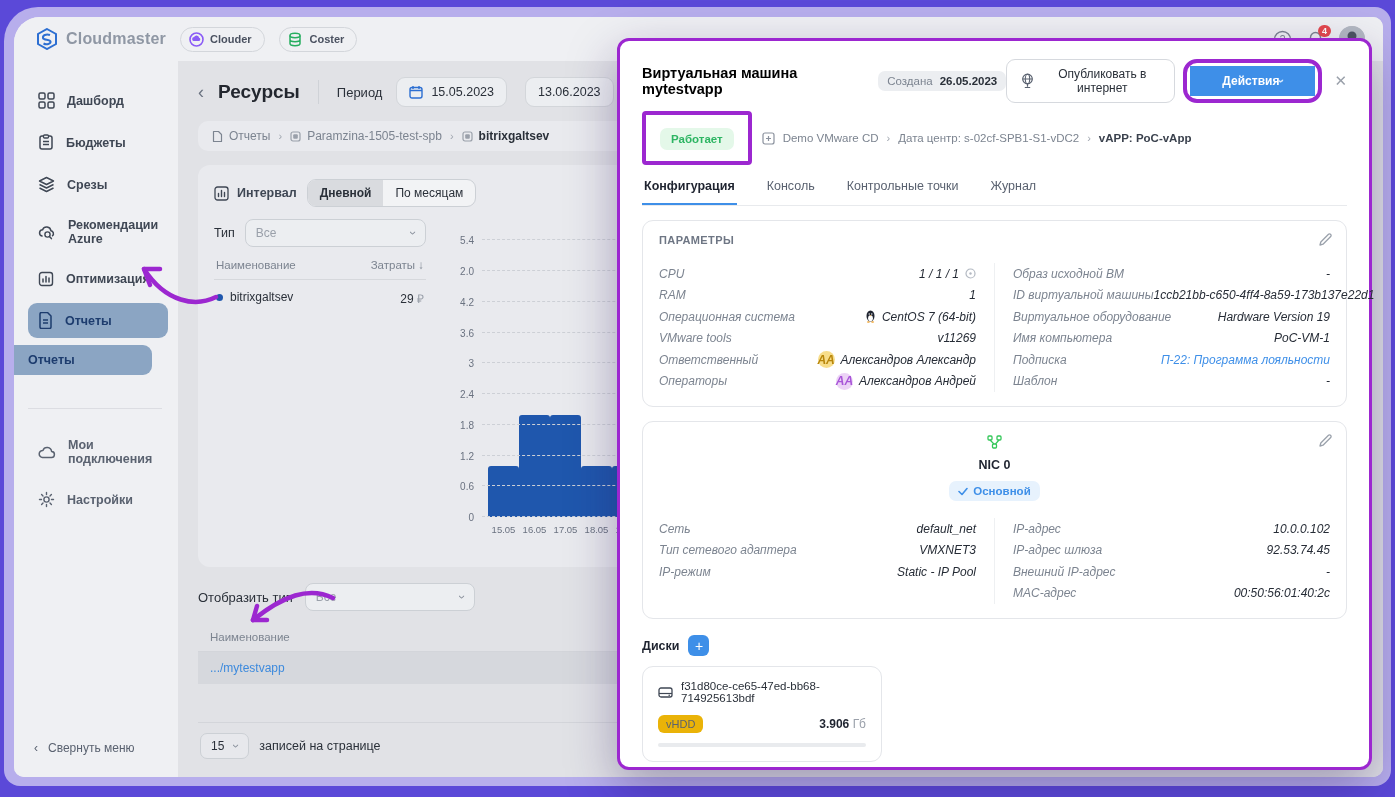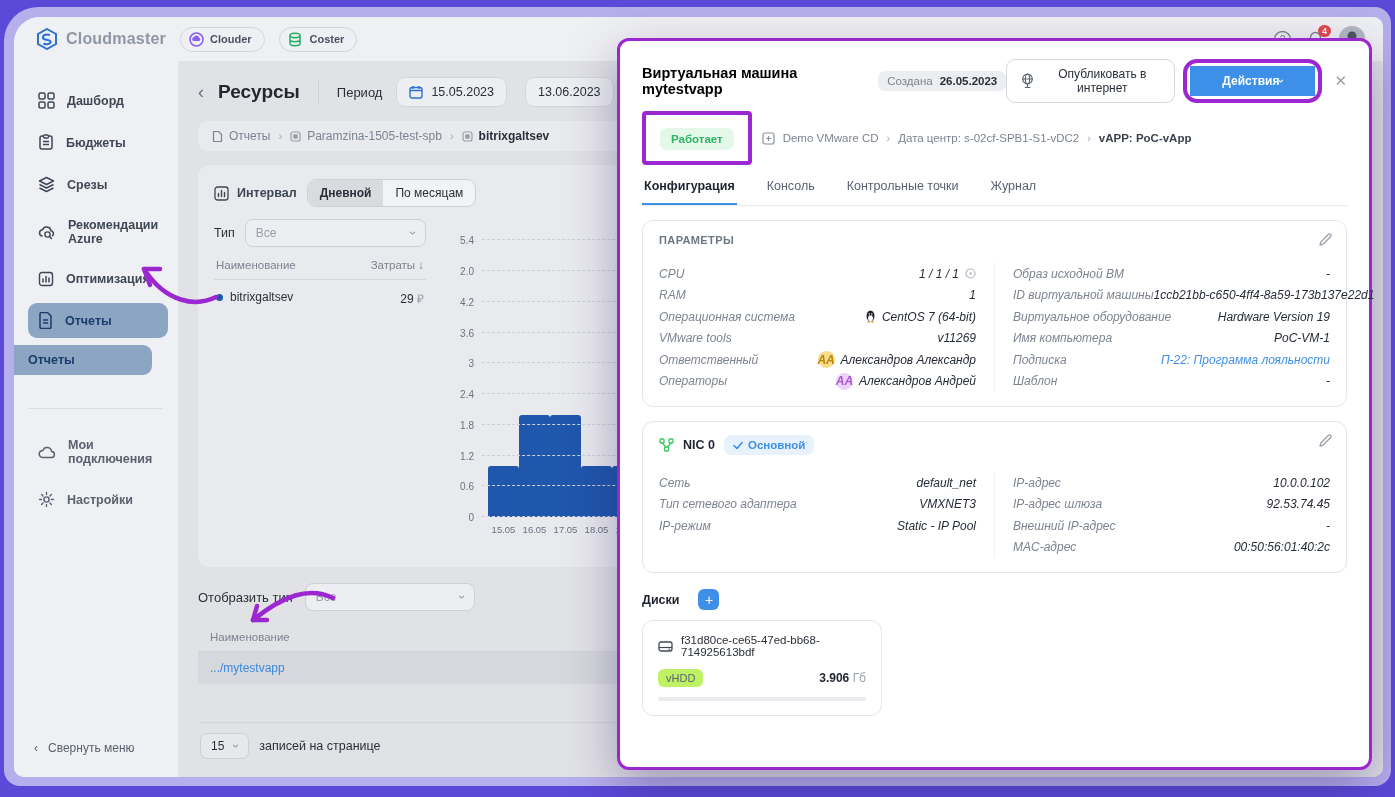--- a/index.html
+++ b/index.html
@@ -134,33 +134,33 @@
   .col.right { border-left:1px solid #eef0f2; padding-left:18px; margin-left:18px; }
   .prow { display:flex; justify-content:space-between; align-items:center; height:21.5px; white-space:nowrap; }
   .plbl { font-size:12px; color:#7c8490; }
   .pval { font-size:12px; color:#262c36; display:flex; align-items:center; gap:6px; }
   .pval.link { color:#3e8fe8; }
   .avatar-chip { width:17px; height:17px; border-radius:50%; font-size:12px; font-weight:700;
                  display:flex; align-items:center; justify-content:center; }
   .avatar-yellow { background:#f7dd8a; color:#b8860b; }
   .avatar-purple { background:#ecd2f6; color:#a855d8; }
 
-  .nic-head { display:flex; align-items:center; gap:9px; }
+  .nic-head { display:flex; align-items:center; gap:9px;flex-direction:column; }
   .nic-title { font-size:12.5px; font-weight:800; color:#1f2430; }
   .nic-badge { background:#e7f2fd; color:#3e8fe8; font-size:11.5px; font-weight:600; border-radius:7px;
                padding:4px 9px; display:flex; align-items:center; gap:5px; }
 
-  .disks-row { display:flex; align-items:center; gap:19px; margin-top:16px; }
+  .disks-row { display:flex; align-items:center; gap:9px; margin-top:16px; }
   .disks-label { font-size:12.5px; font-weight:800; color:#1f2430; }
   .btn-plus { width:21px; height:21px; border-radius:6px; background:#3e8fe8; color:#fff; border:none;
               font-size:14px; line-height:1; cursor:pointer; display:flex; align-items:center; justify-content:center; }
   .disk-card { width:240px; border:1px solid #e4e6ea; border-radius:11px; margin-top:10px; padding:13px 15px 14px 15px; }
   .disk-id { display:flex; align-items:center; gap:8px; font-size:11.5px; color:#2a3039;justify-content:flex-end; }
   .disk-meta { display:flex; justify-content:space-between; align-items:center; margin-top:11px; }
-  .vhdd-pill { background:#bef264; border-radius:6px; padding:3px 8px; font-size:11px; color:#5a6270; }
+  .vhdd-pill { background:#eab308; border-radius:6px; padding:3px 8px; font-size:11px; color:#5a6270; }
   .disk-size { font-size:12px; color:#1f2430; font-weight:700;margin-left:46px; }
   .disk-size .cur { font-weight:400; }
   .disk-track { height:4px; background:#e9ebee; border-radius:2px; margin-top:10px; }
 
   
   .annot { position:absolute; z-index:60; pointer-events:none; }
 
   svg { display:block; }
 </style>
 </head>

